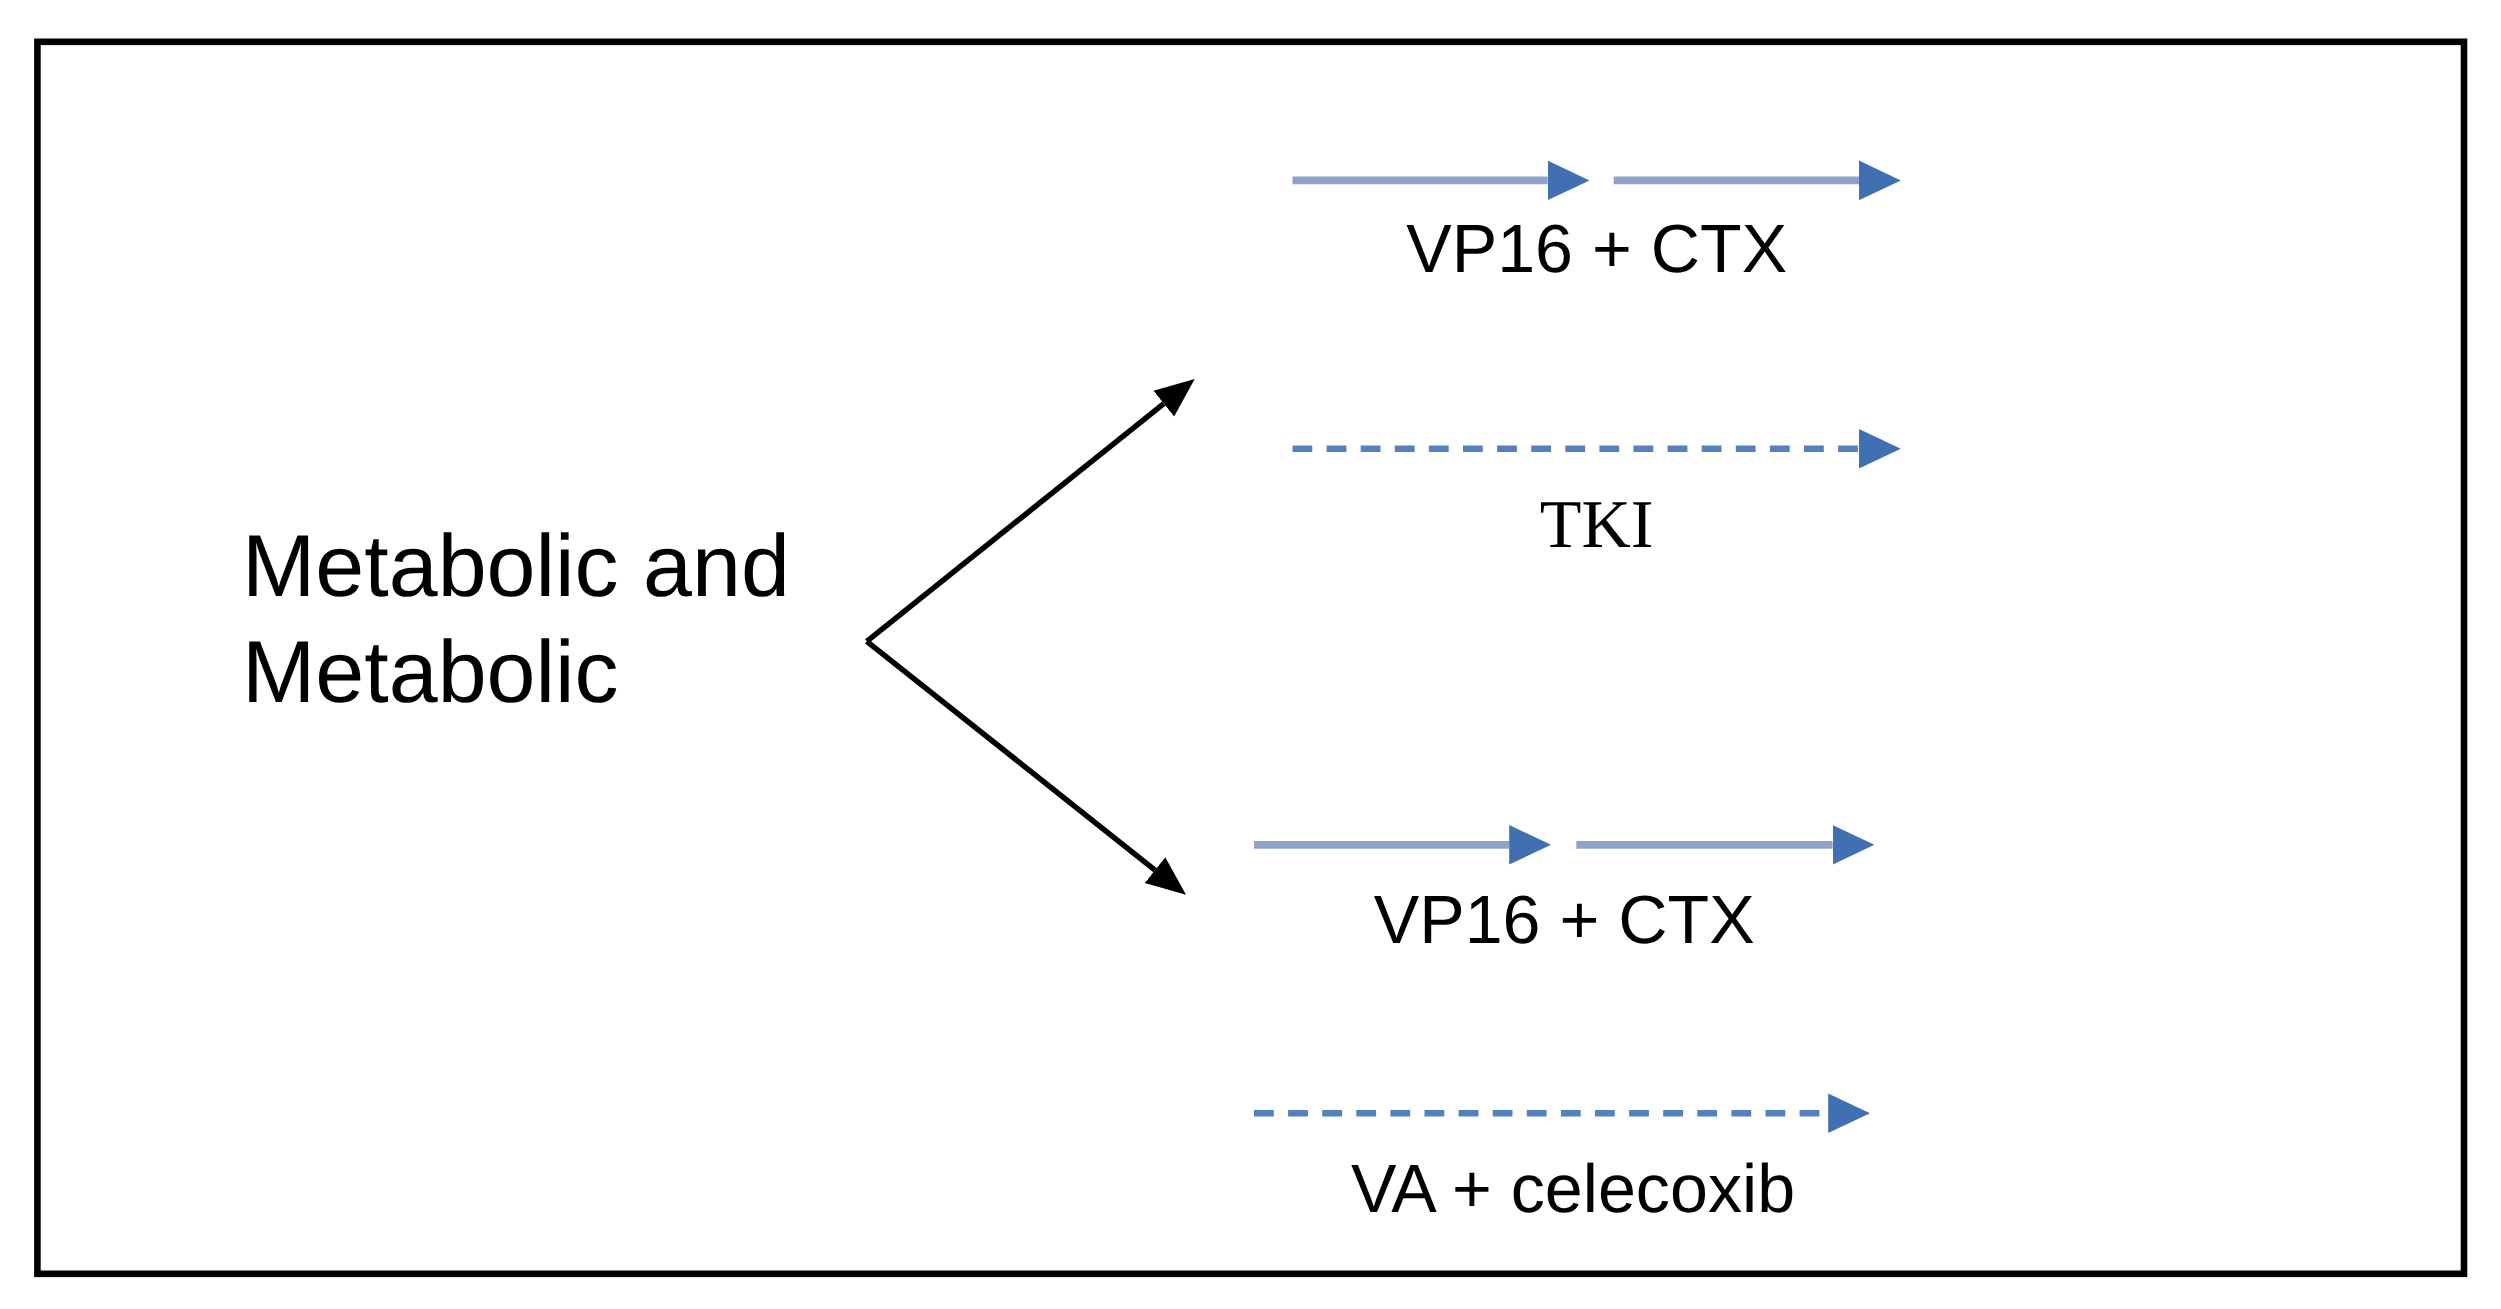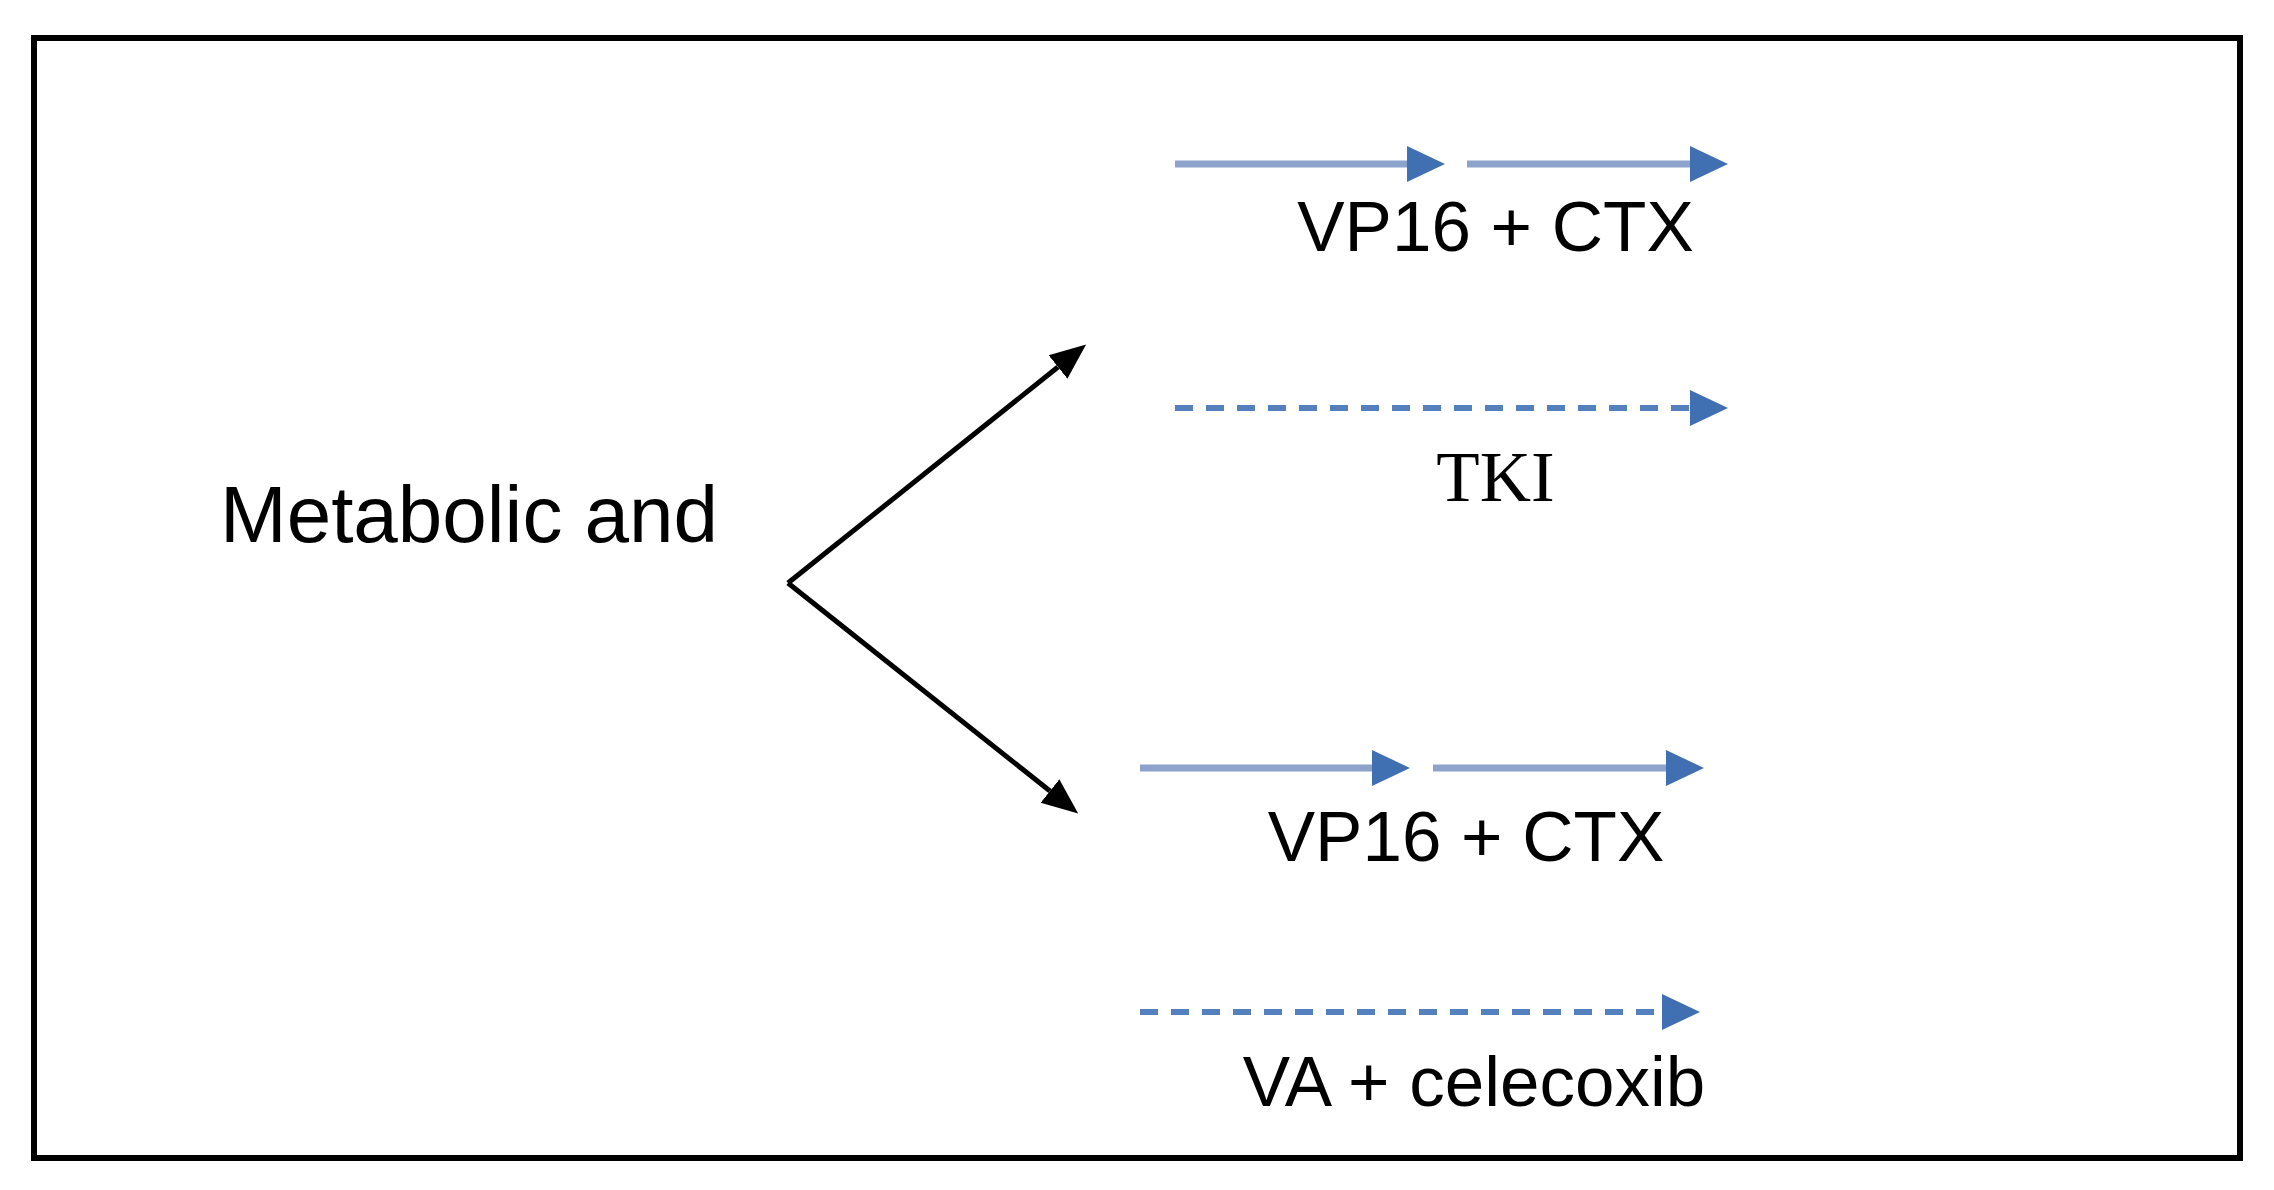--- a/index.html
+++ b/index.html
@@ -36,25 +36,24 @@
   .source-label {
     position: absolute;
     left: 220px;
     top: 467px;
     font-size: 80px;
     line-height: 96px;
     white-space: nowrap;
   }
   .treat-label {
     position: absolute;
-    font-size: 71px;
+    font-size: 62px;
     line-height: 80px;
     text-align: center;
     white-space: nowrap;
-    margin-left: 44px;
   }
   .label-vp16-top  { left: 1175px; top: 187px;  width: 553px; }
   .label-tki       { left: 1175px; top: 437px;  width: 553px; font-family: Liberation Serif, serif; }
   .label-vp16-bot  { left: 1140px; top: 797px;  width: 564px; }
   .label-va        { left: 1140px; top: 1042px; width: 580px; }
 </style>
 </head>
 <body>
 
 <div class="stage">
@@ -86,20 +85,21 @@
     <g>
       <line x1="1140" y1="768" x2="1372" y2="768" stroke-width="7" marker-end="url(#headBlue)" stroke="#8EA3CB"></line>
       <line x1="1433" y1="768" x2="1666" y2="768" stroke-width="7" marker-end="url(#headBlue)" stroke="#8EA3CB"></line>
     </g>
 
     <line x1="1140" y1="1012" x2="1662" y2="1012" stroke-width="6" stroke-dasharray="18 13" marker-end="url(#headBlue)" stroke="#5580BE"></line>
   </svg>
 
   <div class="source-label">
     <div>Metabolic and</div>
+    <div>Metabolic</div>
   </div>
 
   <div class="treat-label label-vp16-top">VP16 + CTX</div>
 
   <div class="treat-label label-tki">TKI</div>
 
   <div class="treat-label label-vp16-bot">VP16 + CTX</div>
 
   <div class="treat-label label-va">VA + celecoxib</div>
 

